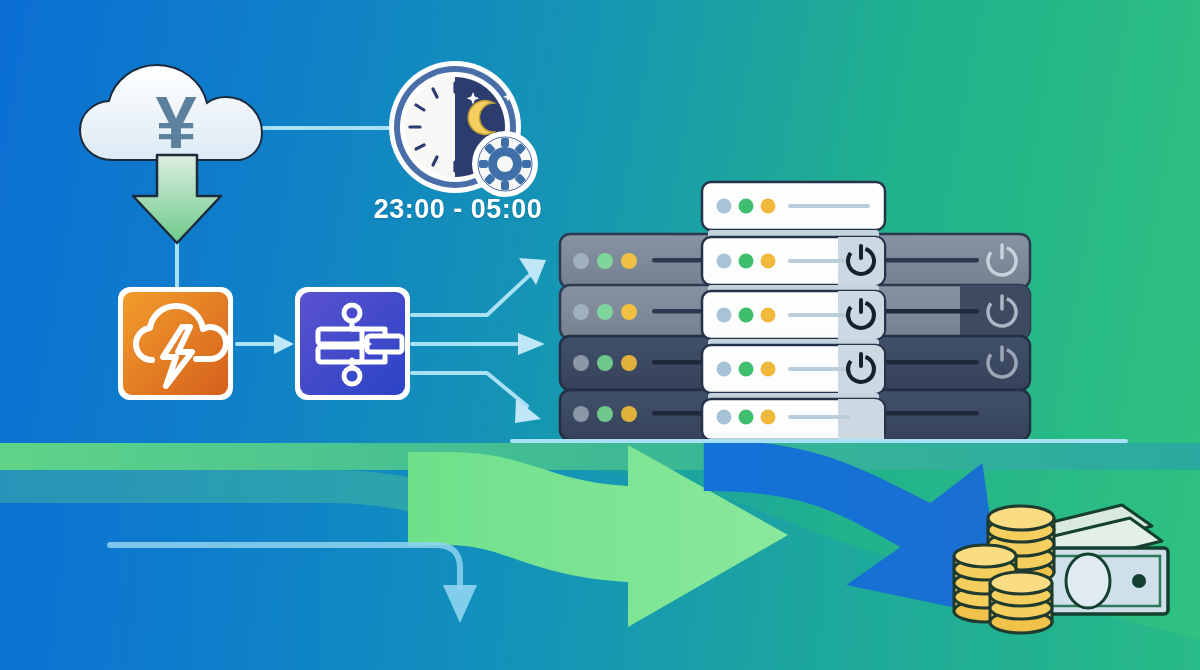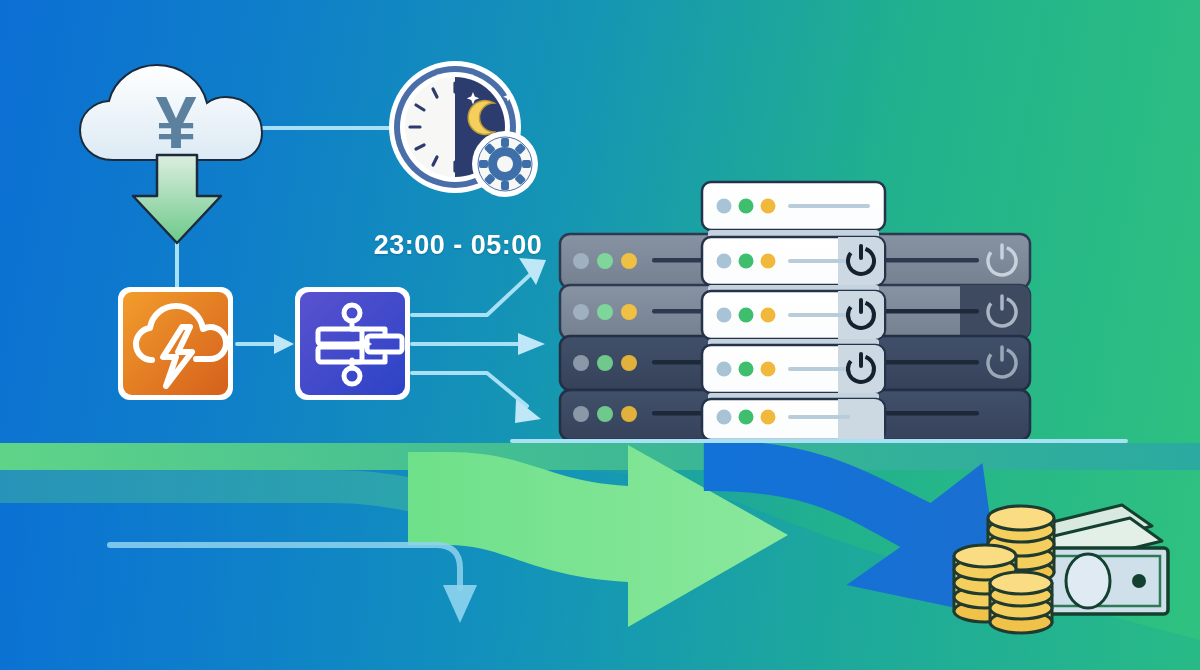--- a/index.html
+++ b/index.html
@@ -28,21 +28,20 @@
     left: 368px;
     top: 194px;
     width: 180px;
     text-align: center;
     color: #ffffff;
     font-size: 27px;
     font-weight: bold;
     letter-spacing: 0.5px;
     font-family: "Liberation Sans", sans-serif;
     text-shadow: 0 1px 2px rgba(0,40,80,0.25);
-    margin-top: 36px;
   }
 </style>
 </head>
 <body>
 
 <div id="canvas">
 
   <svg class="layer" viewBox="0 0 1200 670" width="1200" height="670" xmlns="http://www.w3.org/2000/svg">
     <defs>
       <linearGradient id="bandGrad" x1="0" y1="0" x2="1" y2="0">

